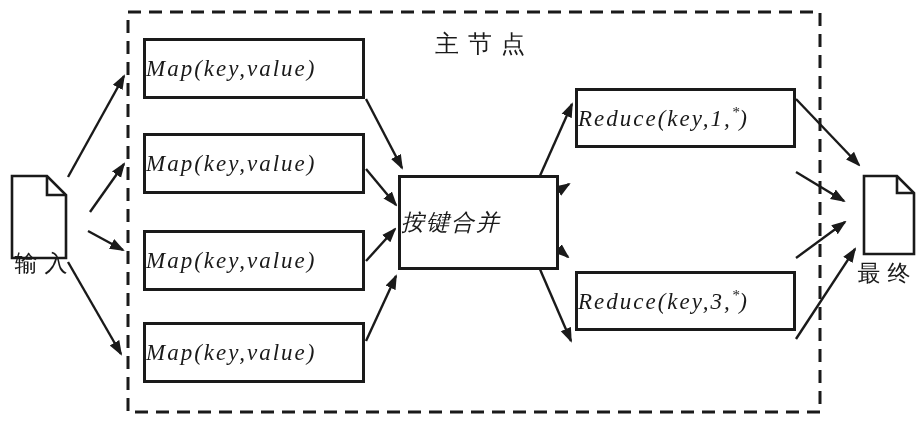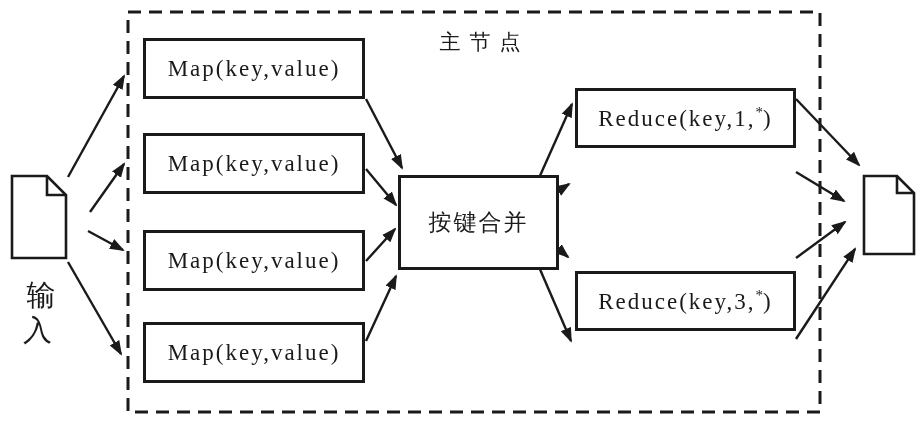--- a/index.html
+++ b/index.html
@@ -16,23 +16,24 @@
     position: absolute;
     left: 0; top: 0;
     width: 920px; height: 436px;
   }
   .node {
     position: absolute;
     border: 3px solid #1a1a1a;
     background: #ffffff;
     display: flex;
     align-items: center;
-    justify-content: center;
+    justify-content: flex-start;
     box-sizing: border-box;
     text-align: center;
+    font-style: italic;
   }
   .map-node {
     left: 143px; width: 222px; height: 61px;
     font-size: 23px; letter-spacing: 2px; white-space: nowrap;
   }
   .reduce-node {
     left: 575px; width: 221px; height: 60px;
     font-size: 23px; letter-spacing: 2px; white-space: nowrap; margin-top: 48px;
   }
   .shuffle-node {
@@ -44,24 +45,24 @@
     vertical-align: 9px;
     letter-spacing: 0;
   }
   .floating-label {
     position: absolute;
     text-align: center;
     line-height: 1.22;
   }
   .master-label {
     left: 420px; top: 30px; width: 120px;
-    font-size: 21px; letter-spacing: 9px; text-indent: 9px;
+    font-size: 24px; letter-spacing: 9px; text-indent: 9px;
   }
   .doc-label {
-    font-size: 29px; letter-spacing: 7px; text-indent: 7px; margin-top: 28px;
+    font-size: 23px; letter-spacing: 7px; text-indent: 7px;
   }
   .input-label  { left: 2px;  top: 250px; width: 78px; }
   .output-label { left: 848px; top: 260px; width: 72px; }
 </style>
 </head>
 <body>
 
 <div class="canvas">
 
   <svg class="overlay" viewBox="0 0 920 436" xmlns="http://www.w3.org/2000/svg">
@@ -112,20 +113,21 @@
     </g>
   </svg>
 
   <div class="floating-label master-label">主节点</div>
 
   <div class="floating-label doc-label input-label">
     <div>输入</div>
   </div>
 
   <div class="floating-label doc-label output-label">
+    <div>最终</div>
   </div>
 
   <div class="node map-node" style="top:38px">
     <span>Map(key,value)</span>
   </div>
   <div class="node map-node" style="top:133px">
     <span>Map(key,value)</span>
   </div>
   <div class="node map-node" style="top:230px">
     <span>Map(key,value)</span>

